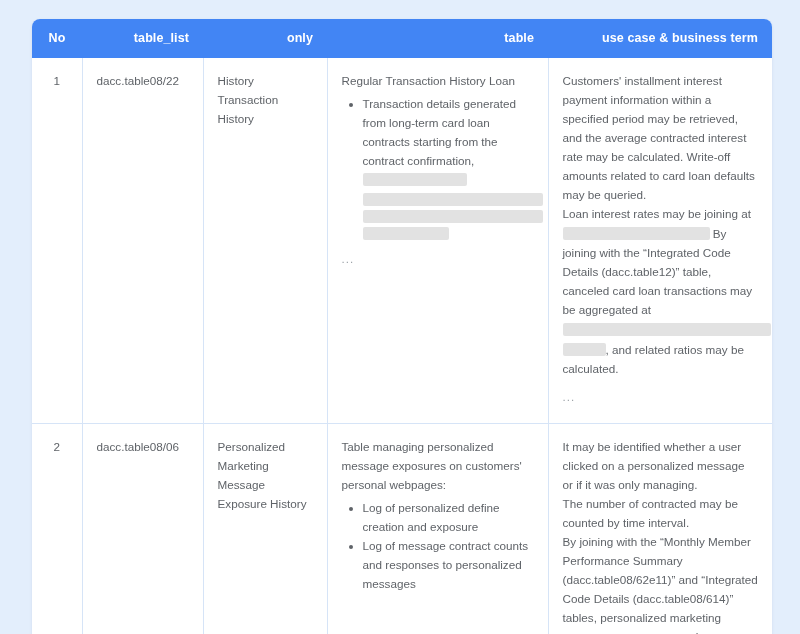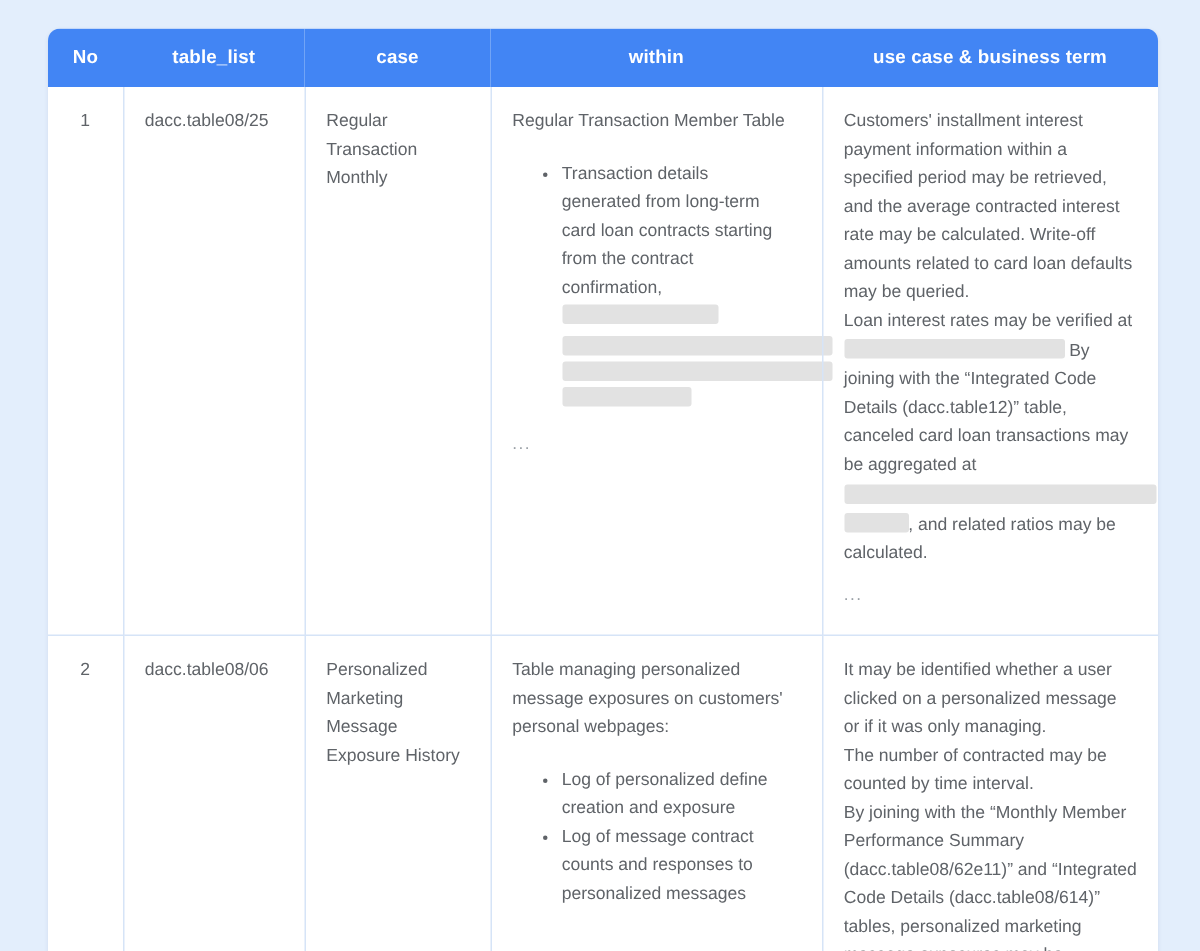--- a/index.html
+++ b/index.html
@@ -37,21 +37,21 @@
     width: 740px;
     border-collapse: collapse;
     table-layout: fixed;
   }
 
   table.grid thead th {
     background: #4285f4;
     color: #ffffff;
     font-size: 12.5px;
     font-weight: bold;
-    text-align: center;
+    text-align: right;
     padding: 12px 14px 13px 14px;
     vertical-align: middle;
     letter-spacing: 0.1px;
     border: none;
   }
 
   table.grid thead th.col-no {
     text-align: center;
     padding-left: 6px;
     padding-right: 6px;
@@ -85,21 +85,21 @@
   }
 
   .cell-block p {
     margin: 0;
   }
   .cell-block p + p {
     margin-top: 0px;
   }
 
   .cell-block ul {
-    margin: 16px;
+    margin: 4px;
     padding-left: 17px;
     list-style-type: disc;
   }
   .cell-block ul li {
     margin: 0;
     padding: 0;
   }
 
   .ellipsis-mark {
     display: block;
@@ -143,51 +143,51 @@
         <col class="w-no">
         <col class="w-tablelist">
         <col class="w-name">
         <col class="w-define">
         <col class="w-usecase">
       </colgroup>
       <thead>
         <tr>
           <th class="col-no">No</th>
           <th>table_list</th>
-          <th>case</th>
-          <th>within</th>
+          <th>only</th>
+          <th>table</th>
           <th>use case &amp; business term</th>
         </tr>
       </thead>
       <tbody>
 
         <tr>
           <td class="cell-no">1</td>
-          <td>dacc.table08/25</td>
-          <td>Regular Transaction Monthly</td>
-          <td>
-            <div class="cell-block">
-              <p>Regular Transaction Member Table</p>
+          <td>dacc.table08/22</td>
+          <td>History Transaction History</td>
+          <td>
+            <div class="cell-block">
+              <p>Regular Transaction History Loan</p>
               <ul>
                 <li>
                   <span>Transaction details generated from long-term card loan contracts starting from the contract confirmation,</span>
                   <span class="redact" style="width:104px;"></span>
                   <span class="redact-line" style="width:180px;"></span>
                   <span class="redact-line" style="width:180px;"></span>
                   <span class="redact-line" style="width:86px;"></span>
                 </li>
               </ul>
               <span class="ellipsis-mark">...</span>
             </div>
           </td>
           <td>
             <div class="cell-block">
               <p>Customers' installment interest payment information within a specified period may be retrieved, and the average contracted interest rate may be calculated. Write-off amounts related to card loan defaults may be queried.</p>
               <p>
-                <span>Loan interest rates may be verified at</span>
+                <span>Loan interest rates may be joining at</span>
                 <span class="redact" style="width:147px;"></span>
                 <span>By joining with the “Integrated Code Details (dacc.table12)” table, canceled card loan transactions may be aggregated at</span>
                 <span class="redact-line" style="width:208px;"></span>
                 <span class="redact" style="width:43px;"></span><span>, and related ratios may be calculated.</span>
               </p>
               <span class="ellipsis-mark">...</span>
             </div>
           </td>
         </tr>
 

